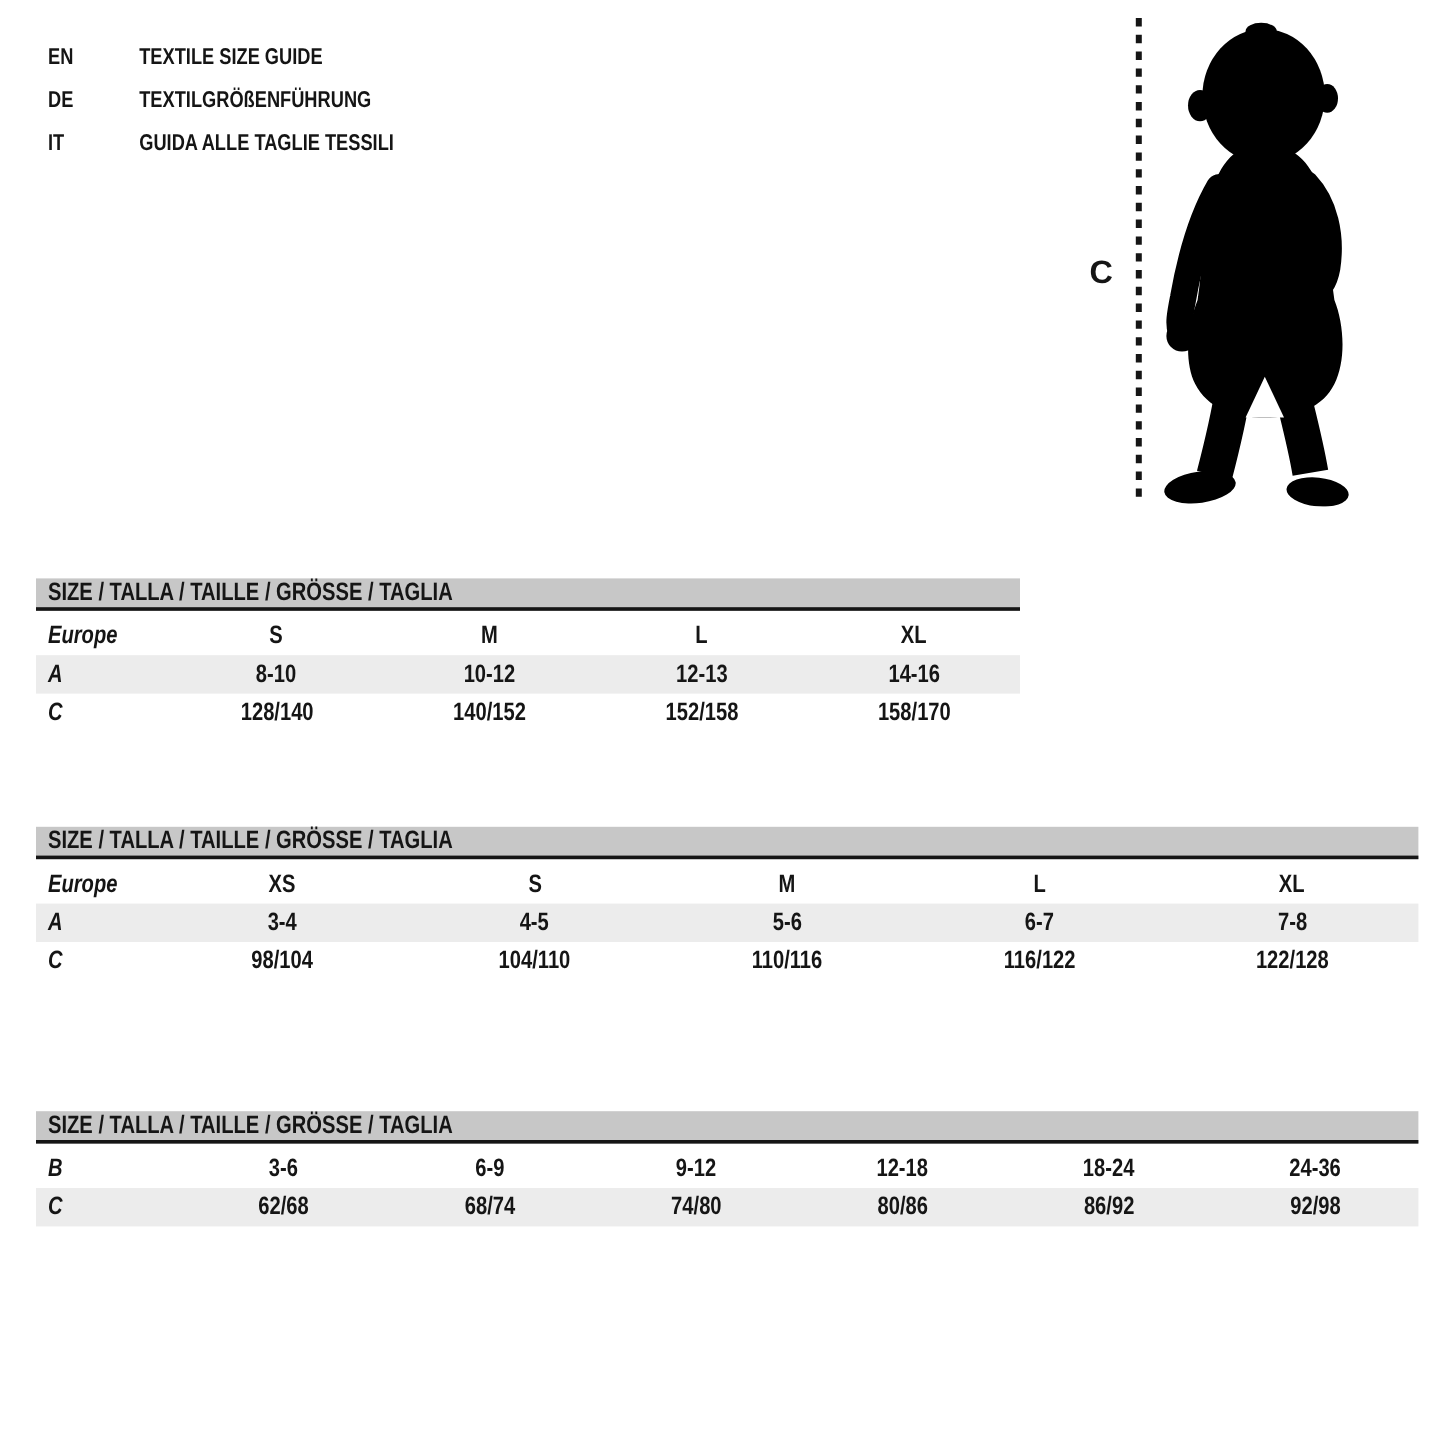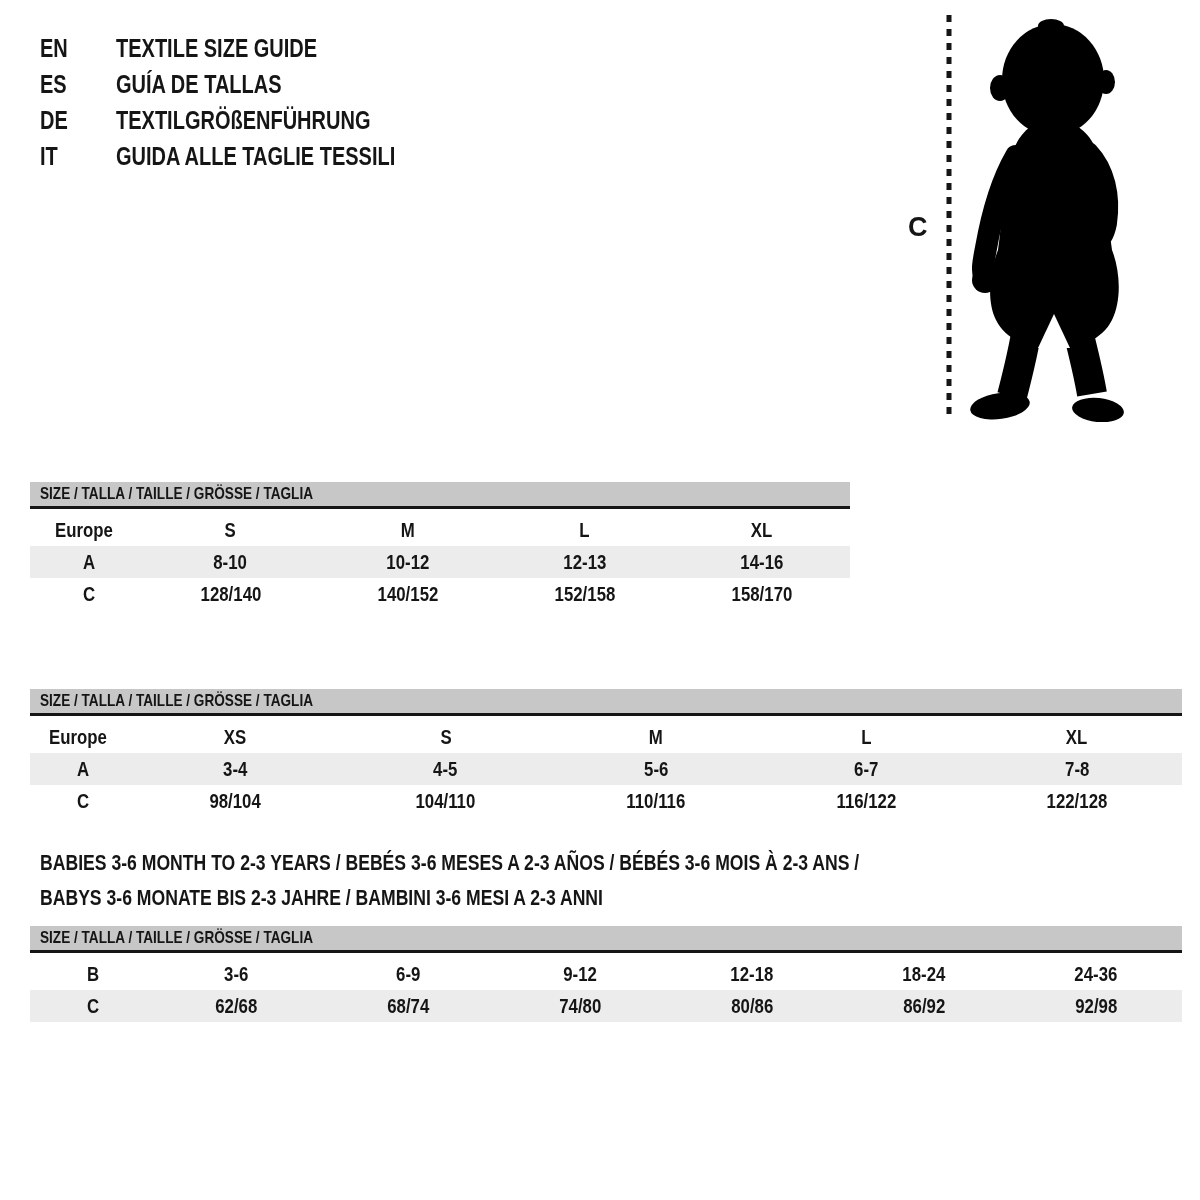--- a/index.html
+++ b/index.html
@@ -1,56 +1,52 @@
 <!DOCTYPE html>
 <html><head>
 <meta charset="utf-8">
 <style>
   html,body{margin:0;padding:0;background:#fff;}
   .canvas{position:relative;width:1200px;height:1200px;background:#ffffff;overflow:hidden;
           font-family:"Liberation Sans",sans-serif;color:#151515;font-weight:bold;}
   .cond{display:inline-block;transform:scaleX(.8);transform-origin:0 50%;white-space:nowrap;}
   .condc{display:inline-block;transform:scaleX(.8);transform-origin:50% 50%;white-space:nowrap;}
   
-  .langs{position:absolute;left:40px;top:30px;font-size:25px;line-height:36px;}
+  .langs{position:absolute;left:40px;top:30px;font-size:19px;line-height:36px;}
   .lang-row{display:grid;grid-template-columns:76px auto;}
   
   .measure-svg{position:absolute;left:945px;top:15px;}
   .c-marker{position:absolute;left:908px;top:212px;font-size:27px;}
   .baby-svg{position:absolute;left:958px;top:18px;}
   
   .sec-title{position:absolute;left:40px;font-size:22px;line-height:26px;}
   .sub{font-size:.55em;position:relative;top:.28em;}
   
   .size-bar{position:absolute;left:30px;height:27px;background:#c7c7c7;border-bottom:3px solid #151515;
-            display:flex;align-items:center;padding-left:10px;box-sizing:border-box;font-size:17px;}
+            display:flex;align-items:center;padding-left:10px;box-sizing:border-box;font-size:21px;}
   
   .trow{position:absolute;left:30px;display:grid;align-items:center;height:32px;font-size:21px;}
   .trow.w-junior{width:820px;grid-template-columns:112px repeat(4,1fr);}
   .trow.w-child{width:1152px;grid-template-columns:100px repeat(5,1fr);}
   .trow.w-baby{width:1152px;grid-template-columns:120px repeat(6,1fr);}
-  .trow .l{padding-left:10px;text-align:center;}
+  .trow .l{padding-left:10px;text-align:left;font-style:italic;}
   .trow .c{text-align:center;}
   .stripe{background:#ececec;}
   
   .legend{position:absolute;left:40px;top:1068px;font-size:22px;line-height:35px;}
 </style>
 </head>
 <body>
 
 <div class="canvas">
 
   <div class="langs">
     <div class="lang-row">
       <span class="cond">EN</span>
       <span class="cond">TEXTILE SIZE GUIDE</span>
-    </div>
-    <div class="lang-row">
-      <span class="cond">ES</span>
-      <span class="cond">GUÍA DE TALLAS</span>
     </div>
     <div class="lang-row">
       <span class="cond">DE</span>
       <span class="cond">TEXTILGRÖßENFÜHRUNG</span>
     </div>
     <div class="lang-row">
       <span class="cond">IT</span>
       <span class="cond">GUIDA ALLE TAGLIE TESSILI</span>
     </div>
   </div>
@@ -132,24 +128,20 @@
   </div>
   <div class="trow w-child" style="top:785px">
     <span class="l"><span class="cond">C</span></span>
     <span class="c"><span class="condc">98/104</span></span>
     <span class="c"><span class="condc">104/110</span></span>
     <span class="c"><span class="condc">110/116</span></span>
     <span class="c"><span class="condc">116/122</span></span>
     <span class="c"><span class="condc">122/128</span></span>
   </div>
 
-  <div class="sec-title" style="top:850px">
-    <span class="cond">BABIES 3-6 MONTH TO 2-3 YEARS / BEBÉS 3-6 MESES A 2-3 AÑOS / BÉBÉS 3-6 MOIS À 2-3 ANS /</span><br>
-    <span class="cond" style="margin-top:9px">BABYS 3-6 MONATE BIS 2-3 JAHRE / BAMBINI 3-6 MESI A 2-3 ANNI</span>
-  </div>
   <div class="size-bar" style="top:926px;width:1152px">
     <span class="cond">SIZE / TALLA / TAILLE / GRÖSSE / TAGLIA</span>
   </div>
   <div class="trow w-baby" style="top:958px">
     <span class="l"><span class="cond">B</span></span>
     <span class="c"><span class="condc">3-6</span></span>
     <span class="c"><span class="condc">6-9</span></span>
     <span class="c"><span class="condc">9-12</span></span>
     <span class="c"><span class="condc">12-18</span></span>
     <span class="c"><span class="condc">18-24</span></span>

